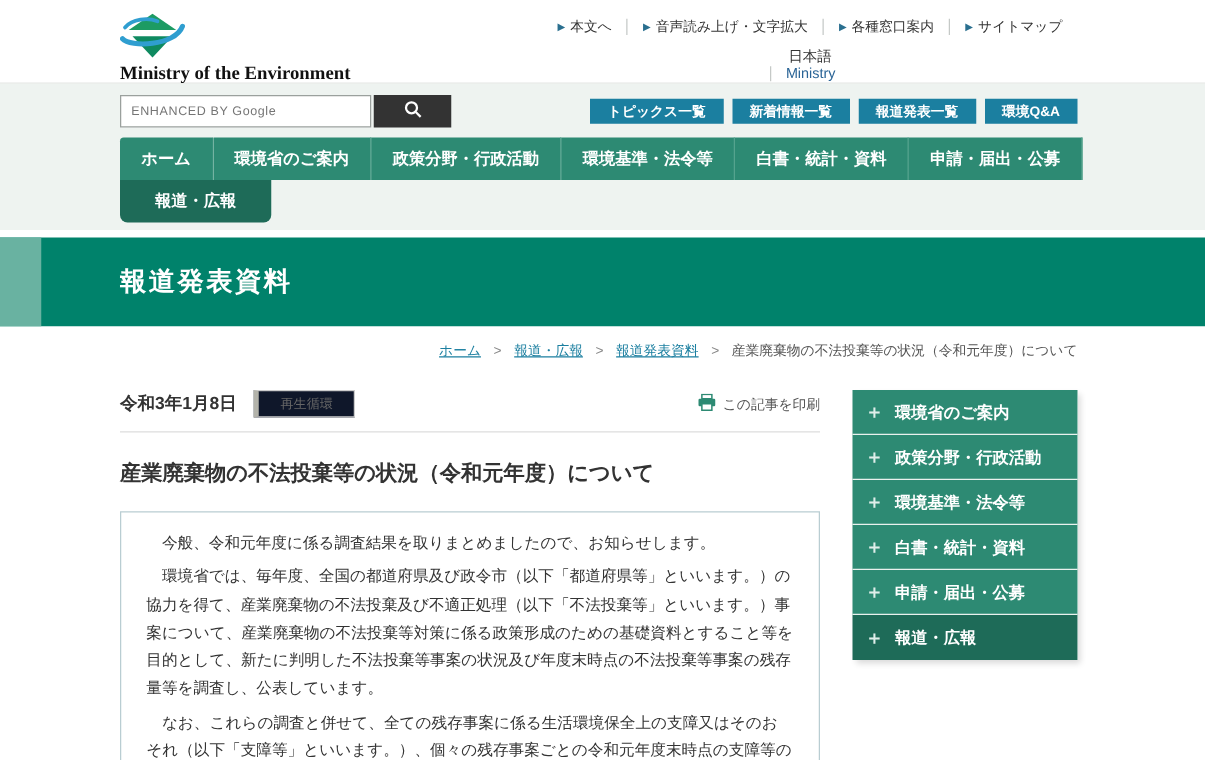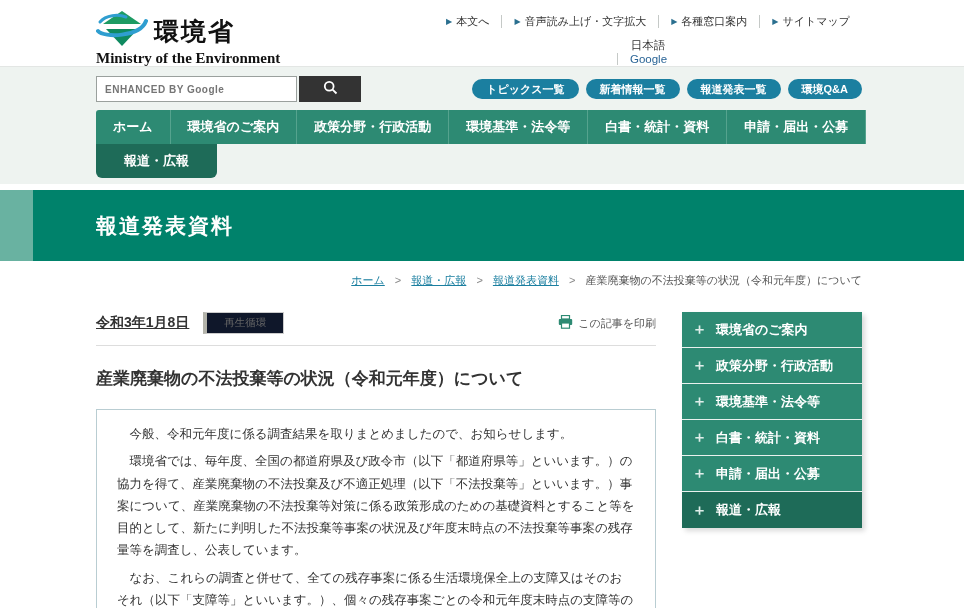--- a/index.html
+++ b/index.html
@@ -22,26 +22,26 @@
   .util-link .arr { color:#2a6f8f; font-size:8px; }
   .util-row1 .sep { width:1px; height:13px; background:#c5c9c7; }
   .util-row2 { display:flex; justify-content:flex-end; align-items:center; font-size:11.5px; margin-top:9px;flex-direction:column; }
   .lang-ja { color:#333; padding:0 12px; cursor:pointer; }
   .lang-en { color:#2a6496; padding:0 12px; border-left:1px solid #c5c9c7; cursor:pointer; }
 
   
   .band { background:#eef3f0; padding-top:9px; height:117px; }
   .search-row { display:flex; align-items:flex-start; }
   .search-input { width:201px; height:26px; border:1px solid #9aa09d; background:#fff;
-    font-size:10px; color:#777; padding:0 8px; letter-spacing:.5px;font-weight:bold; }
+    font-size:10px; color:#777; padding:0 8px; letter-spacing:.5px; }
   .search-btn { width:62px; height:26px; background:#333; border:none; margin-left:2px;
     cursor:pointer; display:flex; align-items:center; justify-content:center; }
   .quick { margin-left:auto; display:flex; gap:7px; padding-top:3px; }
   .quick-btn { background:#1b7fa0; color:#fff; font-size:11px; font-weight:bold;
-    border:none; border-radius:10px; height:20px; padding:0 14px; cursor:pointer; white-space:nowrap; }
+    border:none; border-radius:0; height:20px; padding:0 14px; cursor:pointer; white-space:nowrap; }
   .nav-row { display:flex; margin-top:8px; }
   .nav-tab { background:#2d8a73; color:#fff; font-size:13px; font-weight:bold;
     height:34px; line-height:34px; padding:0 17px; border-right:1px solid #55a38e;
     cursor:pointer; white-space:nowrap; }
   .nav-tab:first-child { border-radius:3px 0 0 0; }
   .nav-row2 { display:flex; }
   .nav-active { background:#1e6b58; color:#fff; font-size:13px; font-weight:bold;
     height:34px; line-height:34px; padding:0 28px; border-radius:0 0 6px 6px; cursor:pointer; }
 
   
@@ -51,21 +51,21 @@
 
   
   .breadcrumb { font-size:11px; margin-top:12px; color:#555;text-align:right; }
   .breadcrumb a { color:#1b7fa0; text-decoration:underline; cursor:pointer; }
   .bc-sep { color:#888; margin:0 7px; }
 
   
   .content { display:flex; margin-top:24px; }
   .main { width:560px; }
   .meta-row { display:flex; align-items:center; }
-  .date { font-size:14px; font-weight:bold; color:#333;text-decoration:underline; }
+  .date { font-size:14px; font-weight:bold; color:#333; }
   .tag { margin-left:14px; background:#0f172a; border:1px solid #ccc; border-left:4px solid #b3b3aa;
     font-size:10.5px; color:#666; padding:3px 17px; cursor:pointer; }
   .print { margin-left:auto; display:flex; align-items:center; gap:5px; cursor:pointer;
     font-size:11px; color:#555; background:none; border:none; }
   .meta-hr { border:none; border-top:1px solid #ddd; margin-top:11px; }
   .article-title { font-size:17px; font-weight:bold; color:#333; margin:21px 0 19px; }
   .box { border:1px solid #b9cdd2; background:#fff; padding:8px 20px 12px; }
   .box p { font-size:12.5px; line-height:1.78; text-indent:1em; margin:5px 0; color:#333; }
 
   
@@ -84,21 +84,20 @@
     <a class="logo">
       <span class="logo-top">
         <span>
           <svg width="52" height="38" viewBox="0 0 52 38">
             <polygon points="26,1 45,14 7,14" fill="#1d9b63"></polygon>
             <polygon points="10,19 42,19 26,36" fill="#0f8a60"></polygon>
             <path d="M2,21 C8,28 44,27 50,11" stroke="#2f9ed0" stroke-width="4" fill="none" stroke-linecap="round"></path>
             <path d="M4,12 C10,5 22,4 30,7" stroke="#2f9ed0" stroke-width="3" fill="none" stroke-linecap="round"></path>
           </svg>
         </span>
-        <span class="logo-title">環境省</span>
       </span>
       <span class="logo-sub">Ministry of the Environment</span>
     </a>
     <div class="util">
       <div class="util-row1">
         <a class="util-link">
           <span class="arr">▶</span>
           <span>本文へ</span>
           </a>
         <span class="sep"></span>
@@ -112,21 +111,21 @@
           <span>各種窓口案内</span>
           </a>
         <span class="sep"></span>
         <a class="util-link">
           <span class="arr">▶</span>
           <span>サイトマップ</span>
           </a>
       </div>
       <div class="util-row2">
         <a class="lang-ja">日本語</a>
-        <a class="lang-en">Google</a>
+        <a class="lang-en">Ministry</a>
       </div>
     </div>
   </div>
 </div>
 
 <div class="band">
   <div class="container">
     <div class="search-row">
       <input class="search-input" placeholder="ENHANCED BY Google" style="">
       <button class="search-btn">

